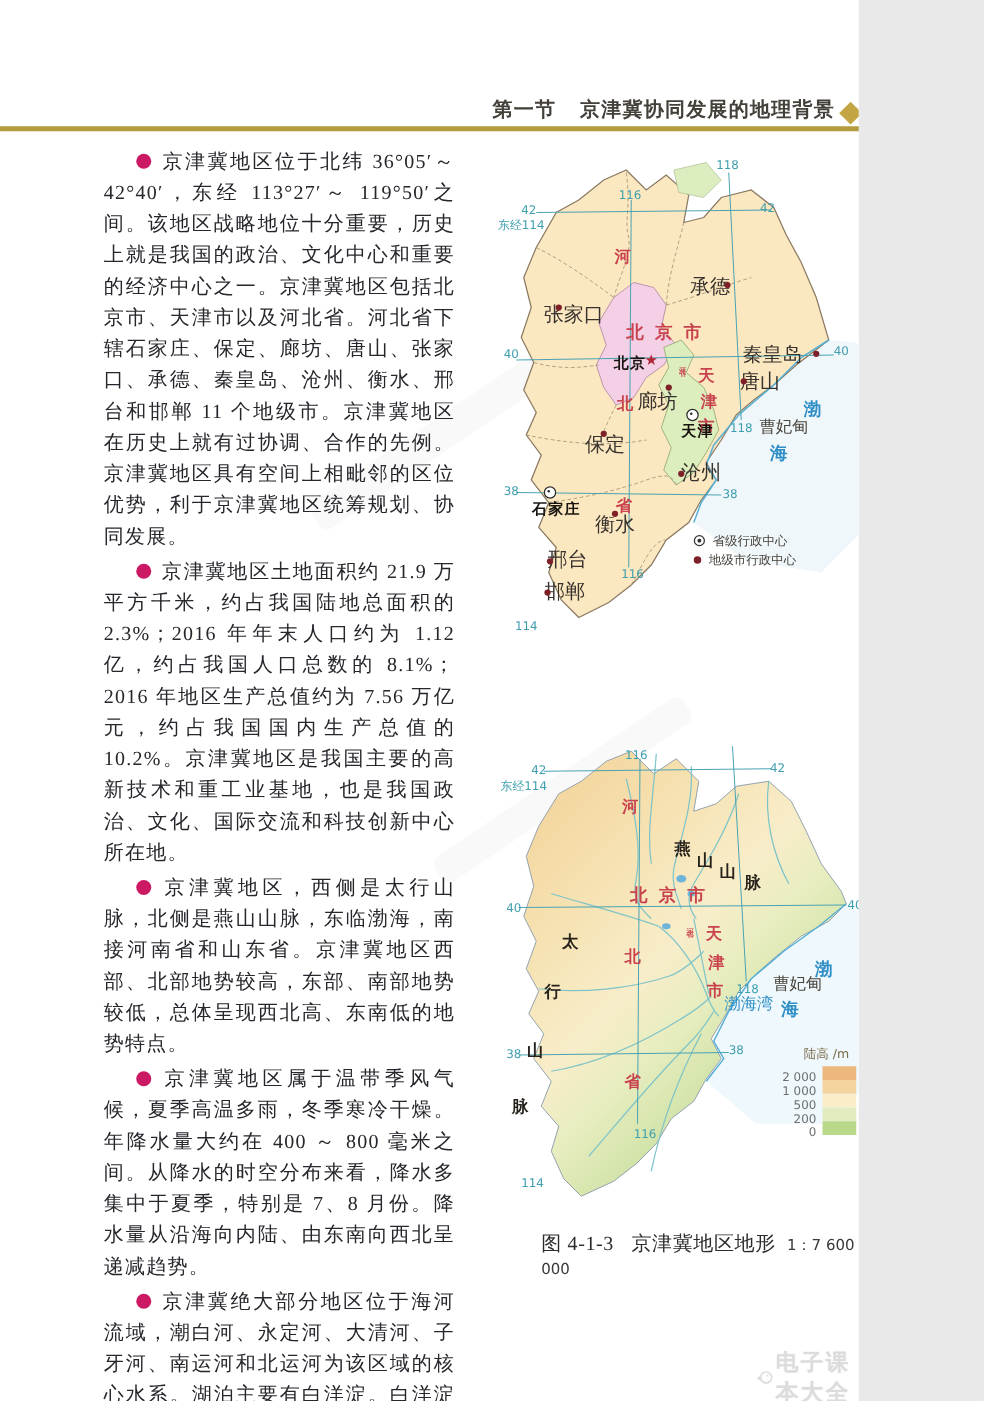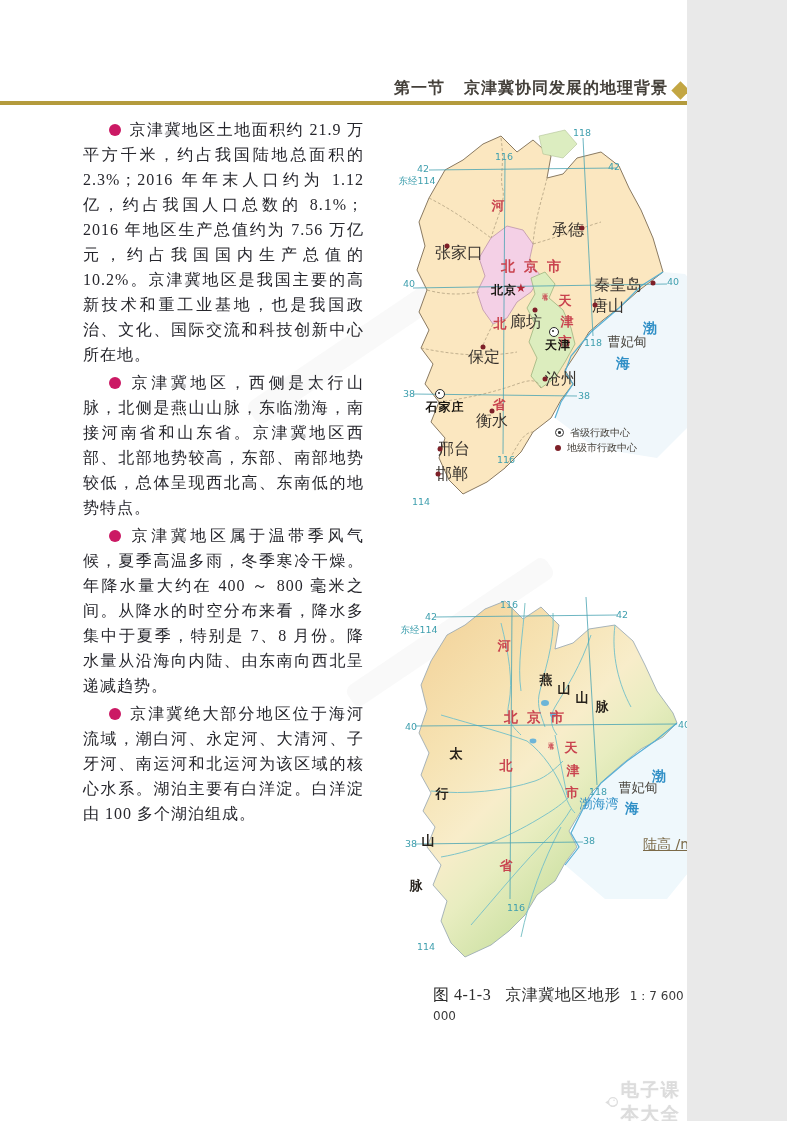--- a/index.html
+++ b/index.html
@@ -56,21 +56,21 @@
               font-family:"Liberation Serif",serif;}
   .map-legend .row{display:flex;align-items:center;height:15px;}
   .lg-ring{width:7px;height:7px;border:1px solid #333;border-radius:50%;position:relative;
            margin-right:6px;flex:0 0 auto;}
   .lg-ring::after{content:"";position:absolute;left:2px;top:2px;width:2.5px;height:2.5px;
                   background:#333;border-radius:50%;}
   .lg-dot{width:6px;height:6px;background:#7e2028;border-radius:50%;margin-right:6px;flex:0 0 auto;}
 
   
   .elev{position:absolute;left:212px;top:241px;font-family:"DejaVu Sans",sans-serif;}
-  .elev-title{font-size:14px;color:#7b6a48;margin:0 11px 3px 26px;white-space:nowrap;text-decoration:underline;}
+  .elev-title{font-size:10px;color:#7b6a48;margin:0 11px 3px 26px;white-space:nowrap;}
   .elev-row{display:flex;height:11px;}
   .elev-val{width:36px;text-align:right;padding-right:5px;transform:translateY(5px);
             color:#6e6e6e;font-size:9.5px;line-height:1;}
   .elev-band{width:27px;height:11px;}
 
   
   .fig-caption{position:absolute;font-size:16px;color:#2c2c2c;letter-spacing:0.5px;}
   .fig-caption .cap-title{margin-left:14px;}
   .fig-caption .cap-scale{margin-left:9px;font-size:12px;color:#3a3a3a;
                           font-family:"DejaVu Sans",sans-serif;letter-spacing:0;}
@@ -90,20 +90,21 @@
     <span>京津冀协同发展的地理背景</span>
   </div>
   <div class="hdr-diamond"></div>
   <div class="hdr-page">85</div>
   <div class="hdr-rule"></div>
 
   <div class="ghost" style="left:230px;top:330px;width:260px;height:26px;"></div>
   <div class="ghost" style="left:330px;top:620px;width:240px;height:24px;"></div>
 
   <main class="text-col">
+      <p><span class="bullet"></span><span>京津冀地区位于北纬 36°05′～ 42°40′，东经 113°27′～ 119°50′之间。该地区战略地位十分重要，历史上就是我国的政治、文化中心和重要的经济中心之一。京津冀地区包括北京市、天津市以及河北省。河北省下辖石家庄、保定、廊坊、唐山、张家口、承德、秦皇岛、沧州、衡水、邢台和邯郸 11 个地级市。京津冀地区在历史上就有过协调、合作的先例。京津冀地区具有空间上相毗邻的区位优势，利于京津冀地区统筹规划、协同发展。</span></p>
       <p><span class="bullet"></span><span>京津冀地区土地面积约 21.9 万平方千米，约占我国陆地总面积的 2.3%；2016 年年末人口约为 1.12 亿，约占我国人口总数的 8.1%；2016 年地区生产总值约为 7.56 万亿元，约占我国国内生产总值的 10.2%。京津冀地区是我国主要的高新技术和重工业基地，也是我国政治、文化、国际交流和科技创新中心所在地。</span></p>
       <p><span class="bullet"></span><span>京津冀地区，西侧是太行山脉，北侧是燕山山脉，东临渤海，南接河南省和山东省。京津冀地区西部、北部地势较高，东部、南部地势较低，总体呈现西北高、东南低的地势特点。</span></p>
       <p><span class="bullet"></span><span>京津冀地区属于温带季风气候，夏季高温多雨，冬季寒冷干燥。年降水量大约在 400 ～ 800 毫米之间。从降水的时空分布来看，降水多集中于夏季，特别是 7、8 月份。降水量从沿海向内陆、由东南向西北呈递减趋势。</span></p>
       <p><span class="bullet"></span><span>京津冀绝大部分地区位于海河流域，潮白河、永定河、大清河、子牙河、南运河和北运河为该区域的核心水系。湖泊主要有白洋淀。白洋淀由 100 多个湖泊组成。</span></p>
     </main>
 
   <section class="mapbox" id="map1" style="left:405px;top:126px;width:380px;height:385px;">
     <svg width="380" height="385" viewBox="0 0 380 385">
 
       <path d="M258,146 L236,160 L214,182 L186,206 L166,230 L160,246 L168,258 L156,276 L150,292 L190,322 L252,332 L302,282 L306,178 L280,148 Z" fill="#f0f7fb" stroke="none"></path>
@@ -278,20 +279,42 @@
         <span class="lb mtn" style="left: 37px; top: 198px;">行</span>
         <span class="lb mtn" style="left: 23px; top: 245px;">山</span>
         <span class="lb mtn" style="left: 11px; top: 290px;">脉</span>
         <span class="lb sea" style="left: 254px; top: 182px;">渤</span>
         <span class="lb sea" style="left: 227px; top: 214px;">海</span>
         <span class="lb sea-sm" style="left: 194px; top: 208px;">渤海湾</span>
         <span class="lb tiny" style="left: 233px; top: 192px;">曹妃甸</span>
       </div>
     <div class="elev">
       <div class="elev-title">陆高 /m</div>
+      <div class="elev-rows">
+          <div class="elev-row">
+            <span class="elev-val">2 000</span>
+            <span class="elev-band" style="background: rgb(236, 184, 126);"></span>
+          </div>
+          <div class="elev-row">
+            <span class="elev-val">1 000</span>
+            <span class="elev-band" style="background: rgb(243, 211, 158);"></span>
+          </div>
+          <div class="elev-row">
+            <span class="elev-val">500</span>
+            <span class="elev-band" style="background: rgb(249, 238, 201);"></span>
+          </div>
+          <div class="elev-row">
+            <span class="elev-val">200</span>
+            <span class="elev-band" style="background: rgb(227, 236, 192);"></span>
+          </div>
+          <div class="elev-row">
+            <span class="elev-val">0</span>
+            <span class="elev-band" style="background: rgb(185, 217, 138);"></span>
+          </div>
+        </div>
     </div>
   </section>
 
   <div class="fig-caption" style="left:433px;top:985px;">
     <span>图 4-1-3</span><span class="cap-title">京津冀地区地形</span><span class="cap-scale">1：7 600 000</span>
   </div>
 
   <div class="wm">
     <svg width="32" height="30" viewBox="0 0 32 30">
       <path d="M4,16 L11,11 L9,16 L12,21 Z" fill="#dedede"></path>

